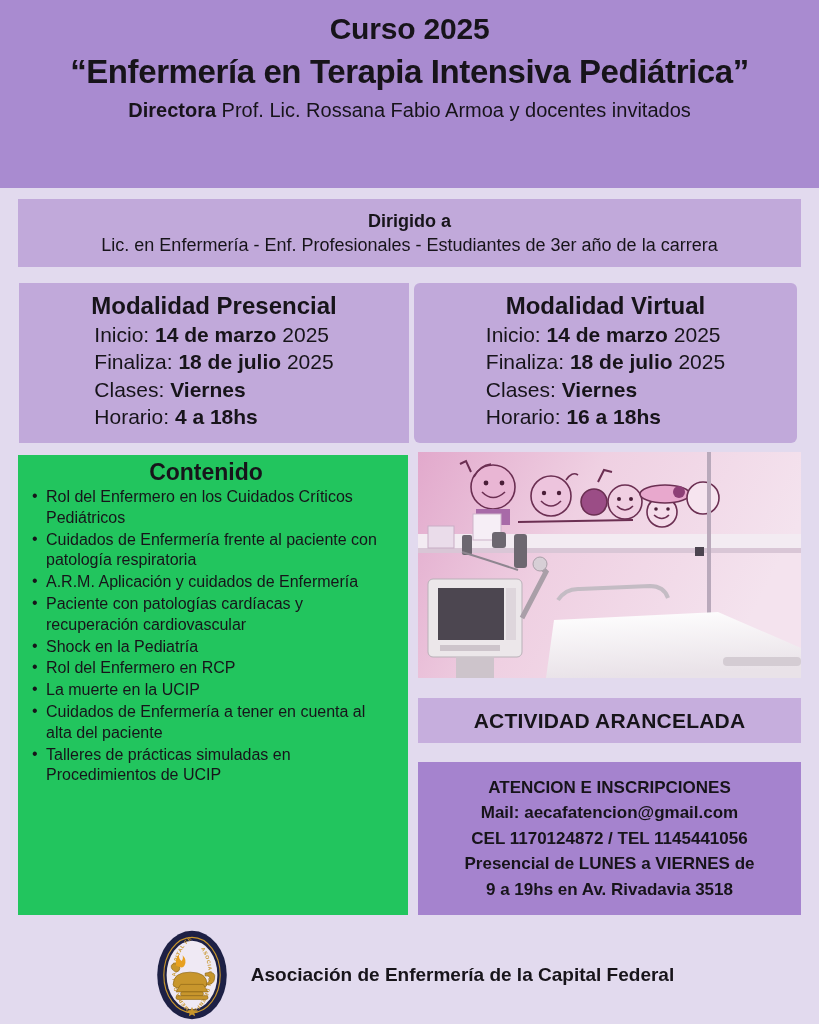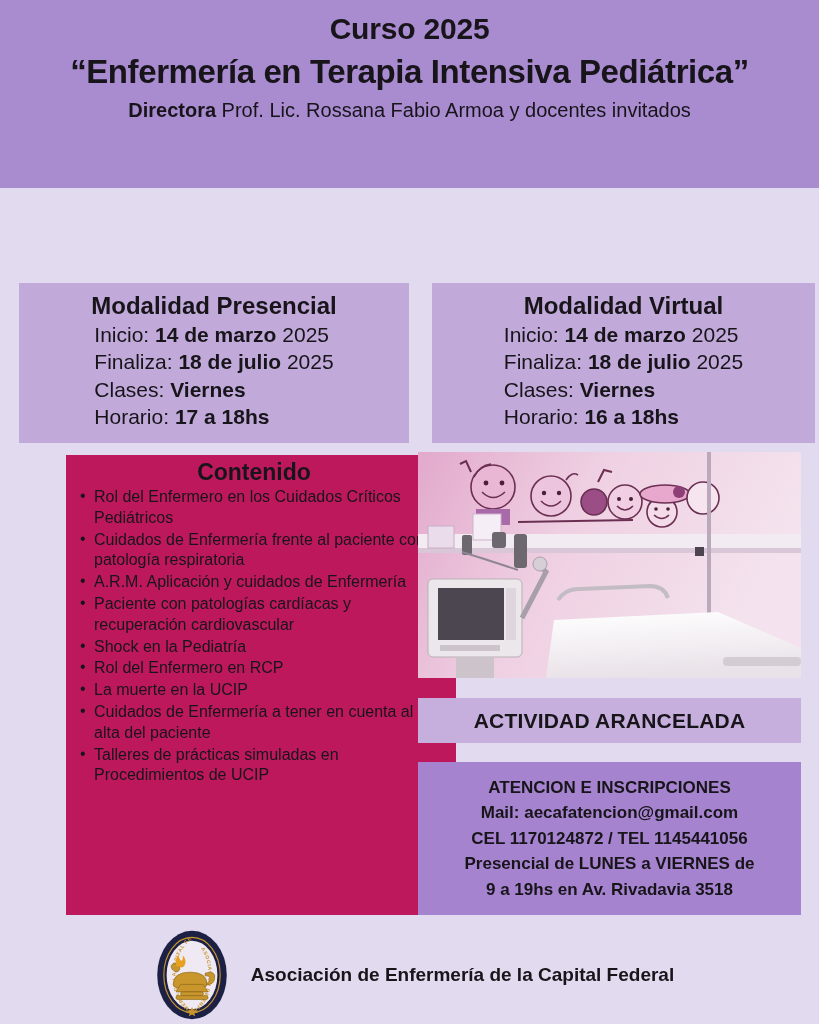--- a/index.html
+++ b/index.html
@@ -56,32 +56,31 @@
   
   .mod {
     position:absolute; top:283px; height:160px;
     background:#c1a9da;
     display:flex; flex-direction:column;
     align-items:center; justify-content:flex-start;
     padding-top:9px;
     color:#17141a;
   }
   .mod-left  { left:19px;  width:390px; }
-  .mod-right { left:432px; width:383px; }
+  .mod-right { left:414px; width:383px;border-radius:6px; }
   .mod-title { font-size:24px; font-weight:bold; margin-bottom:1px; }
   .mod-row { font-size:21px; line-height:1.30; white-space:nowrap; }
   .mod-row b { font-weight:bold; }
 
   
   .contenido {
     position:absolute; left:18px; top:455px; width:390px; height:460px;
-    background:#be185d;
+    background:#22c55e;
     color:#17141a;
     padding:4px 24px 0 10px;
-    margin-left:48px;
   }
   .contenido-title {
     font-size:23px; font-weight:bold; text-align:center; margin-bottom:1px;
   }
   .contenido ul { list-style:none; }
   .contenido li {
     position:relative;
     font-size:16px; line-height:1.30;
     padding-left:18px; margin-bottom:1px;
   }
@@ -138,28 +137,32 @@
 <div class="poster">
 
   <div class="header">
     <div class="course-title">Curso 2025</div>
     <div class="main-title">“Enfermería en Terapia Intensiva Pediátrica”</div>
     <div class="director-line">
       <span class="lbl">Directora</span><span> Prof. Lic. Rossana Fabio Armoa y docentes invitados</span>
     </div>
   </div>
 
+  <div class="dirigido">
+    <div class="dirigido-title">Dirigido a</div>
+    <div class="dirigido-sub">Lic. en Enfermería - Enf. Profesionales - Estudiantes de 3er año de la carrera</div>
+  </div>
 
   <div class="mod mod-left">
     <div class="mod-title">Modalidad Presencial</div>
     <div class="mod-rows">
         <div class="mod-row"><span>Inicio: </span><b>14 de marzo</b><span> 2025</span></div>
         <div class="mod-row"><span>Finaliza: </span><b>18 de julio</b><span> 2025</span></div>
         <div class="mod-row"><span>Clases: </span><b>Viernes</b><span></span></div>
-        <div class="mod-row"><span>Horario: </span><b>17 a 18hs</b><span></span></div>
+        <div class="mod-row"><span>Horario: </span><b>4 a 18hs</b><span></span></div>
       </div>
   </div>
 
   <div class="mod mod-right">
     <div class="mod-title">Modalidad Virtual</div>
     <div class="mod-rows">
         <div class="mod-row"><span>Inicio: </span><b>14 de marzo</b><span> 2025</span></div>
         <div class="mod-row"><span>Finaliza: </span><b>18 de julio</b><span> 2025</span></div>
         <div class="mod-row"><span>Clases: </span><b>Viernes</b><span></span></div>
         <div class="mod-row"><span>Horario: </span><b>16 a 18hs</b><span></span></div>

